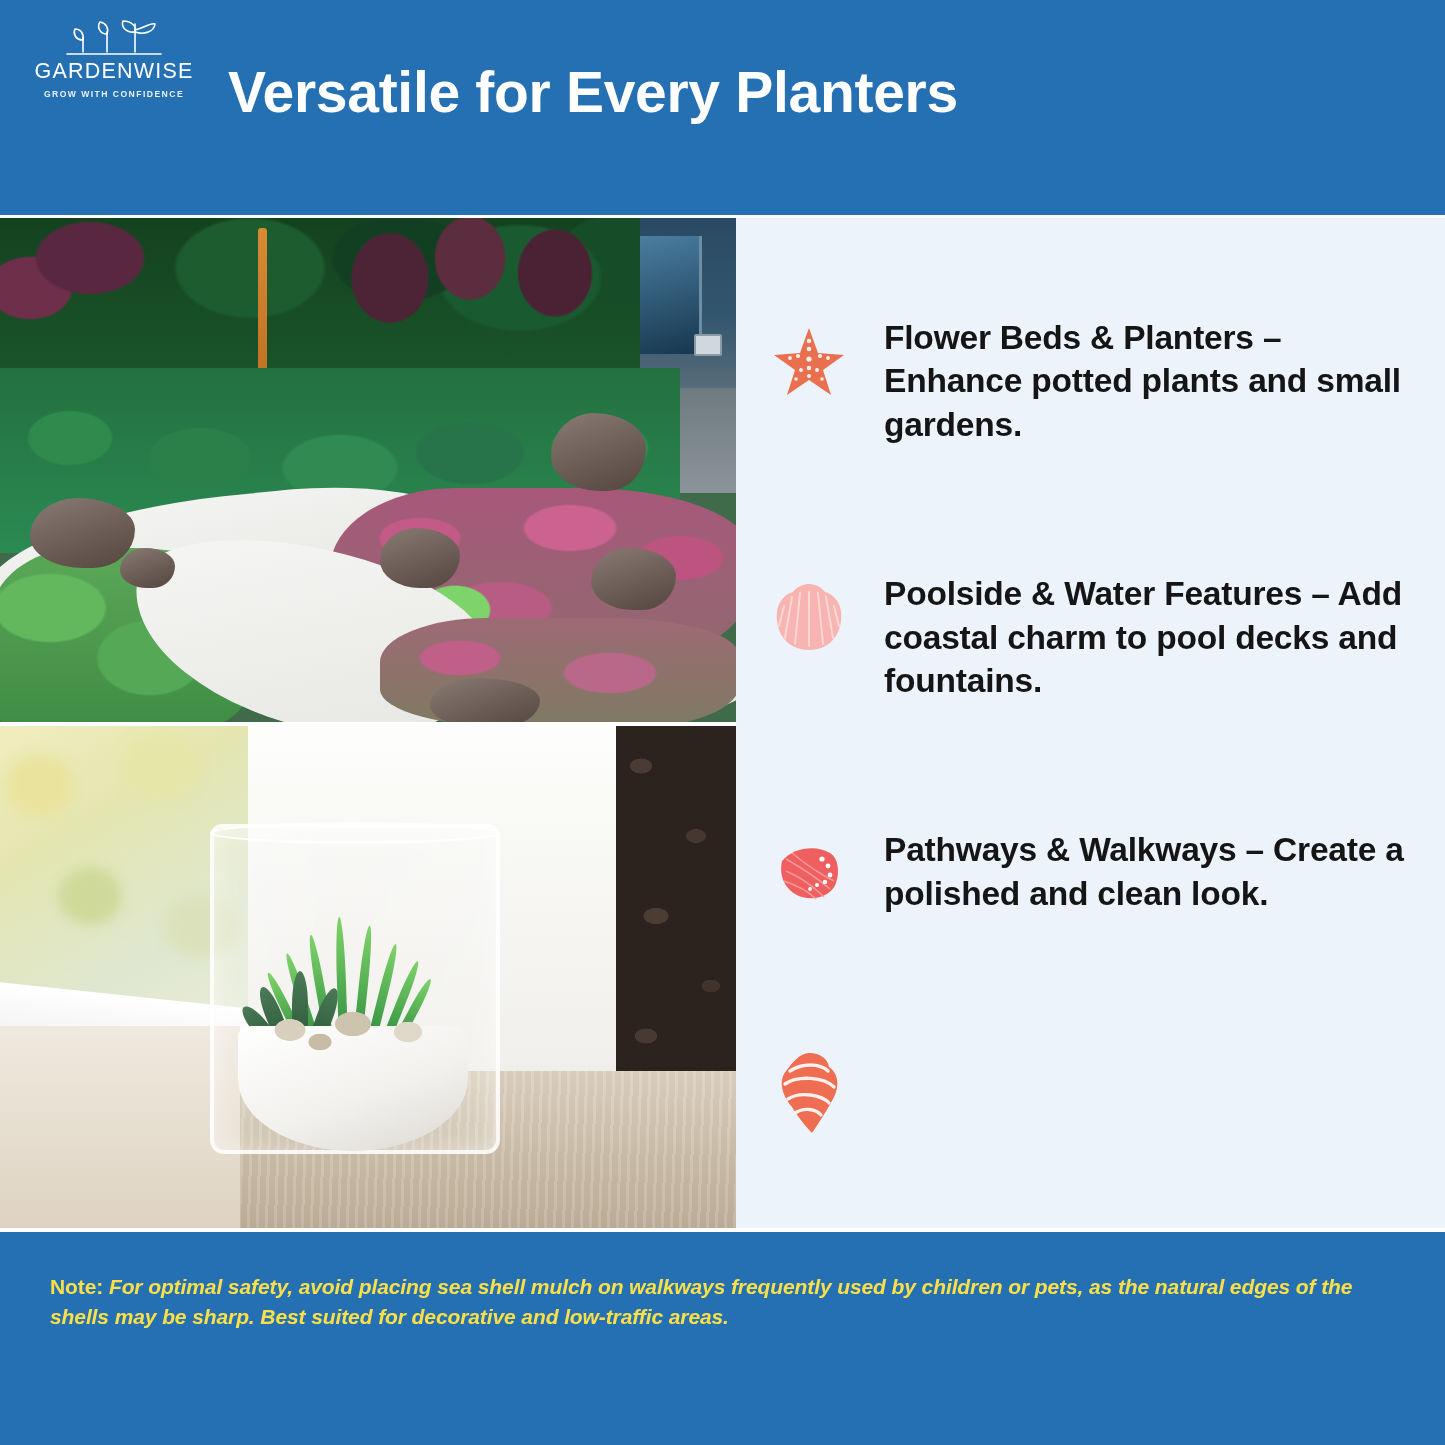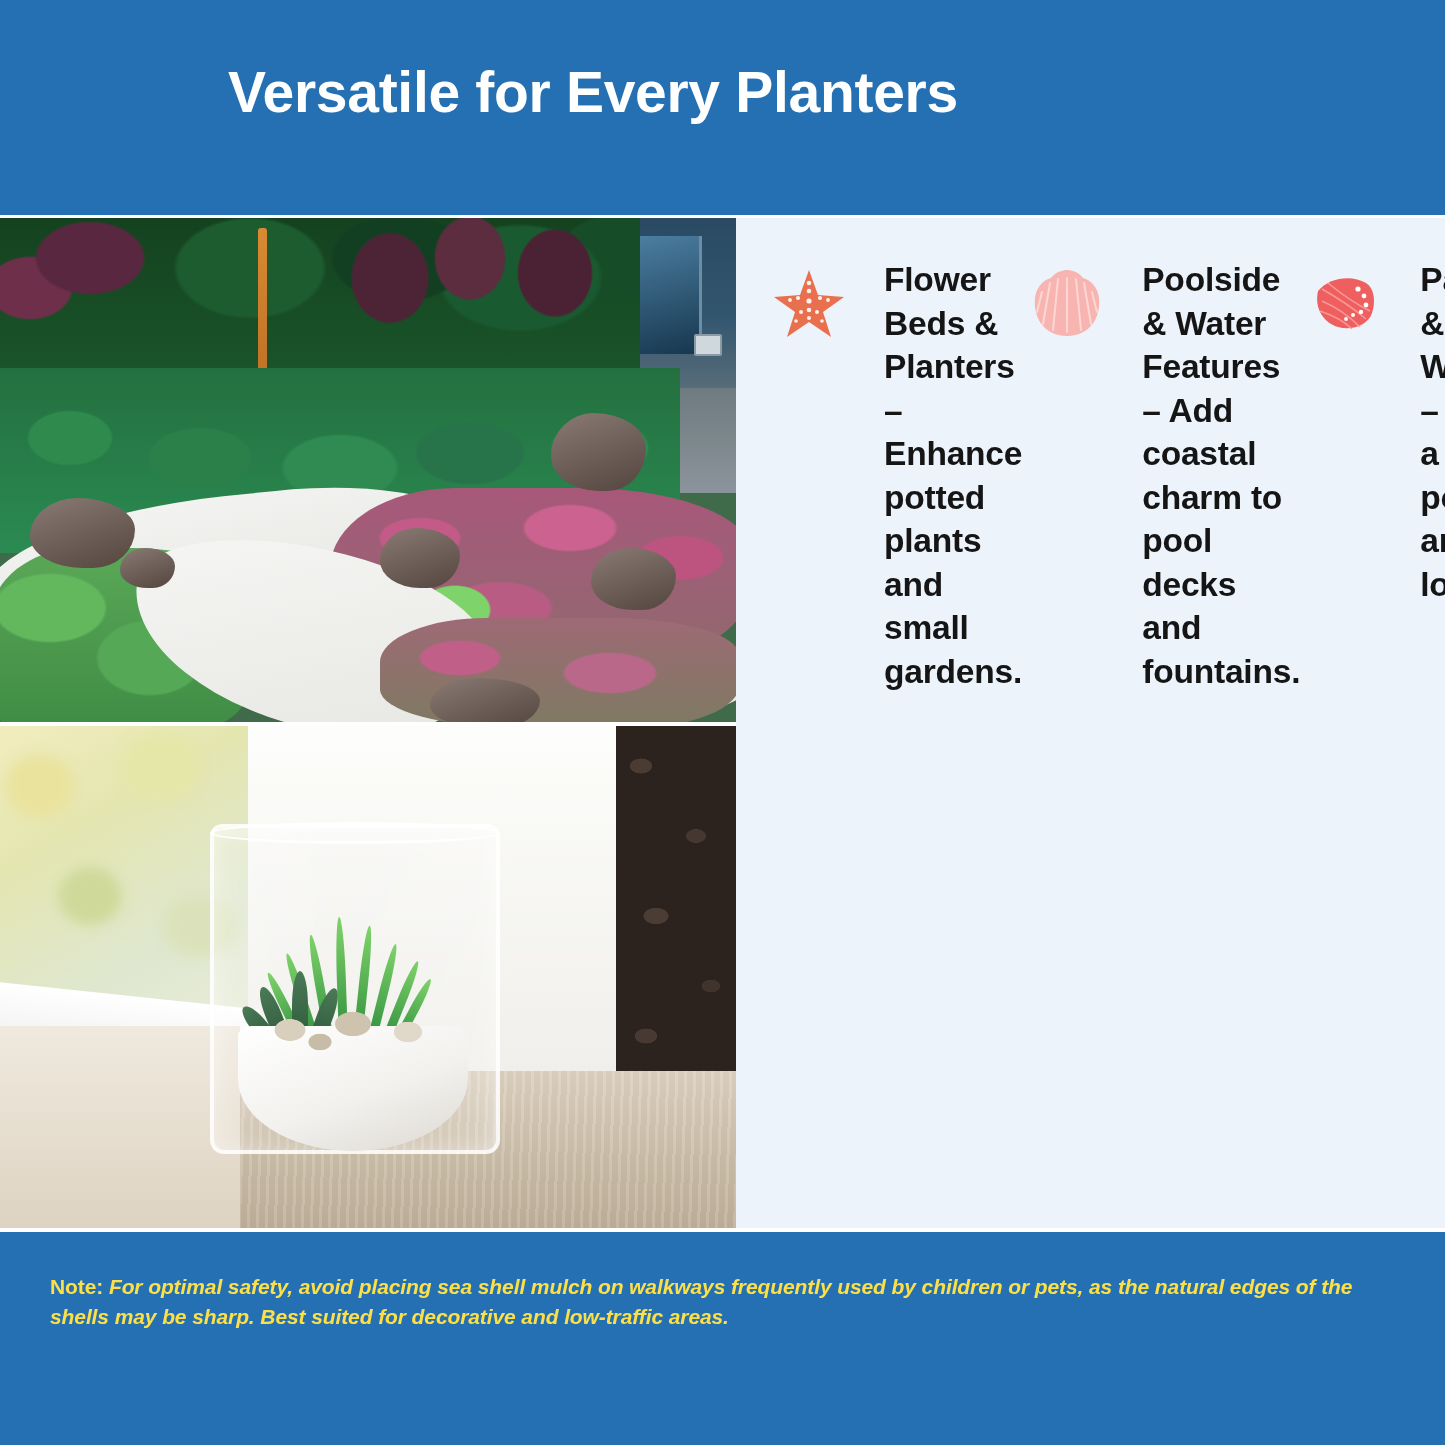--- a/index.html
+++ b/index.html
@@ -293,21 +293,21 @@
   }
 
   
   .benefits {
     position: absolute;
     left: 740px; top: 0;
     width: 705px; height: 1010px;
     background: #edf3fb;
     padding: 34px 28px 24px 24px;
     display: flex;
-    flex-direction: row;
+    flex-direction: column;
     justify-content: space-around;
   }
   .benefit {
     display: flex;
     align-items: flex-start;
     gap: 30px;
     padding: 4px 0;
   }
   .benefit-icon {
     flex: 0 0 90px;
@@ -348,20 +348,36 @@
     font-weight: 700;
   }
 </style>
 </head>
 <body>
 
 <div class="page">
 
   <div class="header">
 
+    <div class="logo-block">
+      <svg class="logo-mark" viewBox="0 0 110 46">
+        <g fill="none" stroke="#ffffff" stroke-width="1.6" stroke-linecap="round">
+          <path d="M24 38 L24 24"></path>
+          <path d="M24 26 C16 26 14 19 16 15 C22 15 25 20 24 26 Z" fill="none"></path>
+          <path d="M48 38 L48 18"></path>
+          <path d="M48 20 C40 20 38 12 41 8 C47 9 50 14 48 20 Z" fill="none"></path>
+          <path d="M76 38 L76 10"></path>
+          <path d="M76 18 C66 19 62 12 64 7 C72 7 78 12 76 18 Z" fill="none"></path>
+          <path d="M76 16 C85 14 92 8 96 10 C95 18 85 21 76 18 Z" fill="none"></path>
+          <path d="M8 40 L102 40"></path>
+        </g>
+      </svg>
+      <div class="logo-word">GARDENWISE</div>
+      <div class="logo-tag">GROW WITH CONFIDENCE</div>
+    </div>
 
     <div class="header-title">Versatile for Every Planters</div>
   </div>
 
   <div class="body-area">
 
     <div class="photo-col">
 
       <div class="photo photo-top">
         <div class="g-sky"></div>

